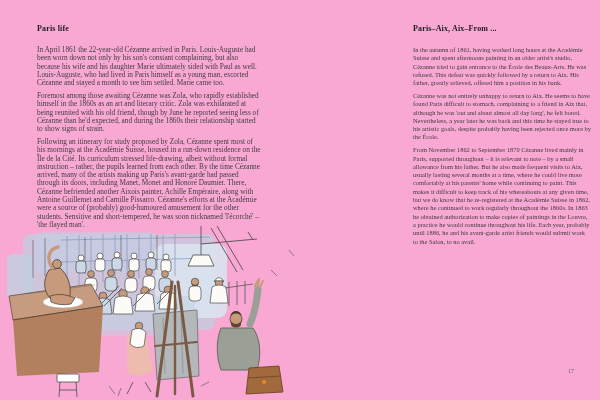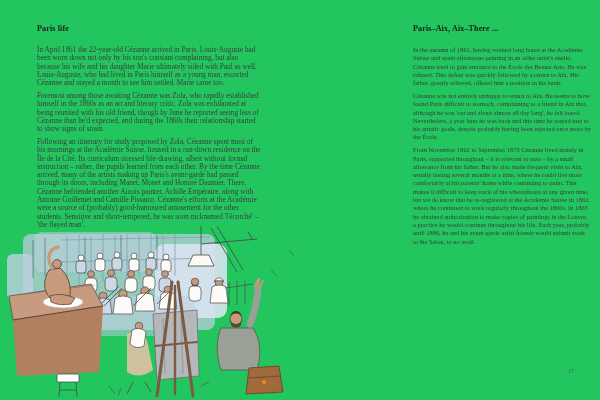--- a/index.html
+++ b/index.html
@@ -1,17 +1,17 @@
 <!DOCTYPE html>
 <html style="--wash_blue: #bfcfe1; --wash_blue_light: #d9e3ef; --skin: #c89a7c; --platform_light: #c79b80; --platform_brown: #b2805f; --wood_dark: #7b5a45; --canvas_grey: #b4b8bb; --jacket_grey: #9aa096; --satchel_brown: #a06a3c; --salmon: #ecc0a8; --ink: #4a4a4a; --ink_light: #8096b0;"><head>
 <meta charset="utf-8">
 <style>
   html,body{margin:0;padding:0;background:#ffffff;}
   .spread{
-    position:relative;width:600px;height:400px;background:#22c55e;overflow:hidden;
+    position:relative;width:600px;height:400px;background:#f9a8d4;overflow:hidden;
     font-family:"Liberation Serif", serif;
   }
   .page-heading{
     position:absolute;top:17px;font-size:8px;font-weight:bold;color:#1d1d1d;
     letter-spacing:.15px;
   }
   #left-heading{left:37px;}
   #right-heading{left:413px;}
   .text-col{position:absolute;top:46px;color:#3d3d3d;text-align:left;}
   .text-col p{margin:0 0 4.5px 0;}
@@ -46,21 +46,21 @@
 <div class="spread">
 
   <h2 class="page-heading" id="left-heading">Paris life</h2>
 
   <div class="text-col" id="left-col">
     <p>In April 1861 the 22-year-old Cézanne arrived in Paris. Louis-Auguste had been worn down not only by his son's constant complaining, but also because his wife and his daughter Marie ultimately sided with Paul as well. Louis-Auguste, who had lived in Paris himself as a young man, escorted Cézanne and stayed a month to see him settled. Marie came too.</p>
     <p>Foremost among those awaiting Cézanne was Zola, who rapidly established himself in the 1860s as an art and literary critic. Zola was exhilarated at being reunited with his old friend, though by June he reported seeing less of Cézanne than he'd expected, and during the 1860s their relationship started to show signs of strain.</p>
     <p>Following an itinerary for study proposed by Zola, Cézanne spent most of his mornings at the Académie Suisse, housed in a run-down residence on the Île de la Cité. Its curriculum stressed life-drawing, albeit without formal instruction – rather, the pupils learned from each other. By the time Cézanne arrived, many of the artists making up Paris's avant-garde had passed through its doors, including Manet, Monet and Honoré Daumier. There, Cézanne befriended another Aixois painter, Achille Empéraire, along with Antoine Guillemet and Camille Pissarro. Cézanne's efforts at the Académie were a source of (probably) good-humoured amusement for the other students. Sensitive and short-tempered, he was soon nicknamed 'l'écorché' – 'the flayed man'.</p>
   </div>
 
-  <h2 class="page-heading" id="right-heading">Paris–Aix, Aix–There ...</h2>
+  <h2 class="page-heading" id="right-heading">Paris–Aix, Aix–From ...</h2>
 
   <div class="text-col" id="right-col">
     <p>In the autumn of 1861, having worked long hours at the Académie Suisse and spent afternoons painting in an older artist's studio, Cézanne tried to gain entrance to the École des Beaux-Arts. He was refused. This defeat was quickly followed by a return to Aix. His father, greatly relieved, offered him a position in his bank.</p>
     <p>Cézanne was not entirely unhappy to return to Aix. He seems to have found Paris difficult to stomach, complaining to a friend in Aix that, although he was 'out and about almost all day long', he felt bored. Nevertheless, a year later he was back and this time he stayed true to his artistic goals, despite probably having been rejected once more by the École.</p>
     <p>From November 1862 to September 1870 Cézanne lived mainly in Paris, supported throughout – it is relevant to note – by a small allowance from his father. But he also made frequent visits to Aix, usually lasting several months at a time, where he could live more comfortably at his parents' home while continuing to paint. This makes it difficult to keep track of his whereabouts at any given time, but we do know that he re-registered at the Académie Suisse in 1862, where he continued to work regularly throughout the 1860s. In 1863 he obtained authorization to make copies of paintings in the Louvre, a practice he would continue throughout his life. Each year, probably until 1886, he and his avant-garde artist friends would submit work to the Salon, to no avail.</p>
   </div>
 
   <span class="page-number">17</span>
 
   <svg class="illustration" viewBox="0 0 300 172" aria-hidden="true">

